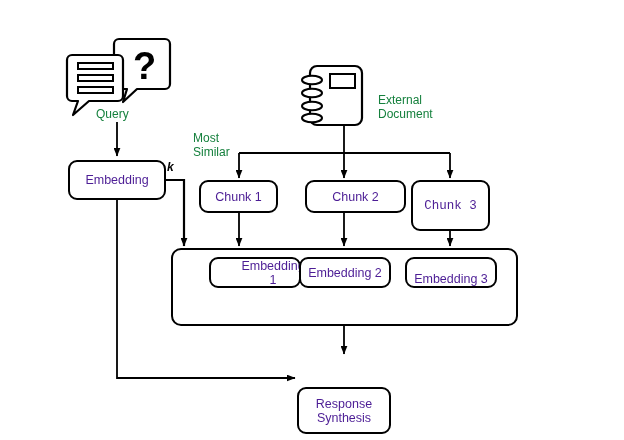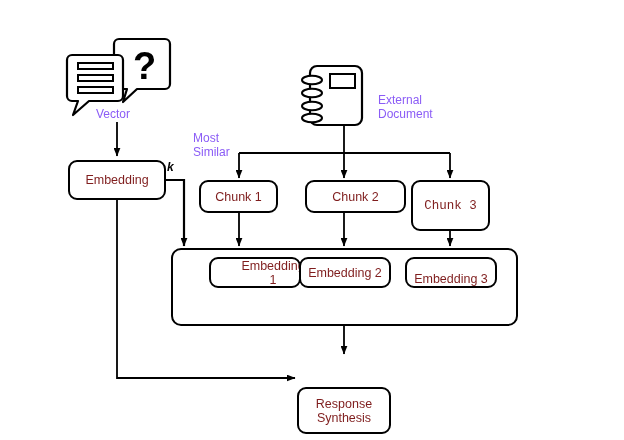--- a/index.html
+++ b/index.html
@@ -25,35 +25,35 @@
   .node-box {
     position: absolute;
     box-sizing: border-box;
     border: 2px solid #000000;
     border-radius: 9px;
     background: #ffffff;
     display: flex;
     align-items: center;
     justify-content: center;
     text-align: center;
-    color: #7f1d1d;
+    color: #4c1d95;
     font-size: 12.5px;
     line-height: 14px;
     font-family: "Liberation Sans", sans-serif;
   }
   .container-box {
     position: absolute;
     box-sizing: border-box;
     border: 2px solid #000000;
     border-radius: 10px;
     background: #ffffff;
   }
   .free-label {
     position: absolute;
-    color: #8b5cf6;
+    color: #15803d;
     font-size: 12px;
     line-height: 14px;
     font-family: "Liberation Sans", sans-serif;
     white-space: pre-line;
   }
   .k-label {
     position: absolute;
     color: #000000;
     font-size: 12px;
     font-weight: bold;
@@ -131,21 +131,21 @@
       <path d="M277 303 a11 4.6 0 0 0 22 0" fill="none" stroke="#000000" stroke-width="1.6"></path>
       <path d="M277 310 a11 4.6 0 0 0 22 0" fill="none" stroke="#000000" stroke-width="1.6"></path>
       <rect x="292" y="299" width="4" height="1.6" fill="#000000"></rect>
       <rect x="292" y="302" width="2" height="1.6" fill="#000000"></rect>
       <rect x="292" y="307" width="4" height="1.6" fill="#000000"></rect>
       <rect x="292" y="310" width="2" height="1.6" fill="#000000"></rect>
       <rect x="292" y="314" width="4" height="1.6" fill="#000000"></rect>
     </g>
   </svg>
 
-  <div class="free-label" style="left:96px; top:107px;">Vector</div>
+  <div class="free-label" style="left:96px; top:107px;">Query</div>
   <div class="free-label" style="left:165px; top:131px;margin-left:28px;">Most
 Similar</div>
   <div class="k-label" style="left:167px; top:160px;">k</div>
   <div class="free-label" style="left:378px; top:93px;">External
 Document</div>
   <div class="free-label" style="left:307px; top:299px;">Vector Database</div>
 
   <div class="node-box" style="left:68px; top:160px; width:98px; height:40px;">
     <span>Embedding</span>
   </div>

